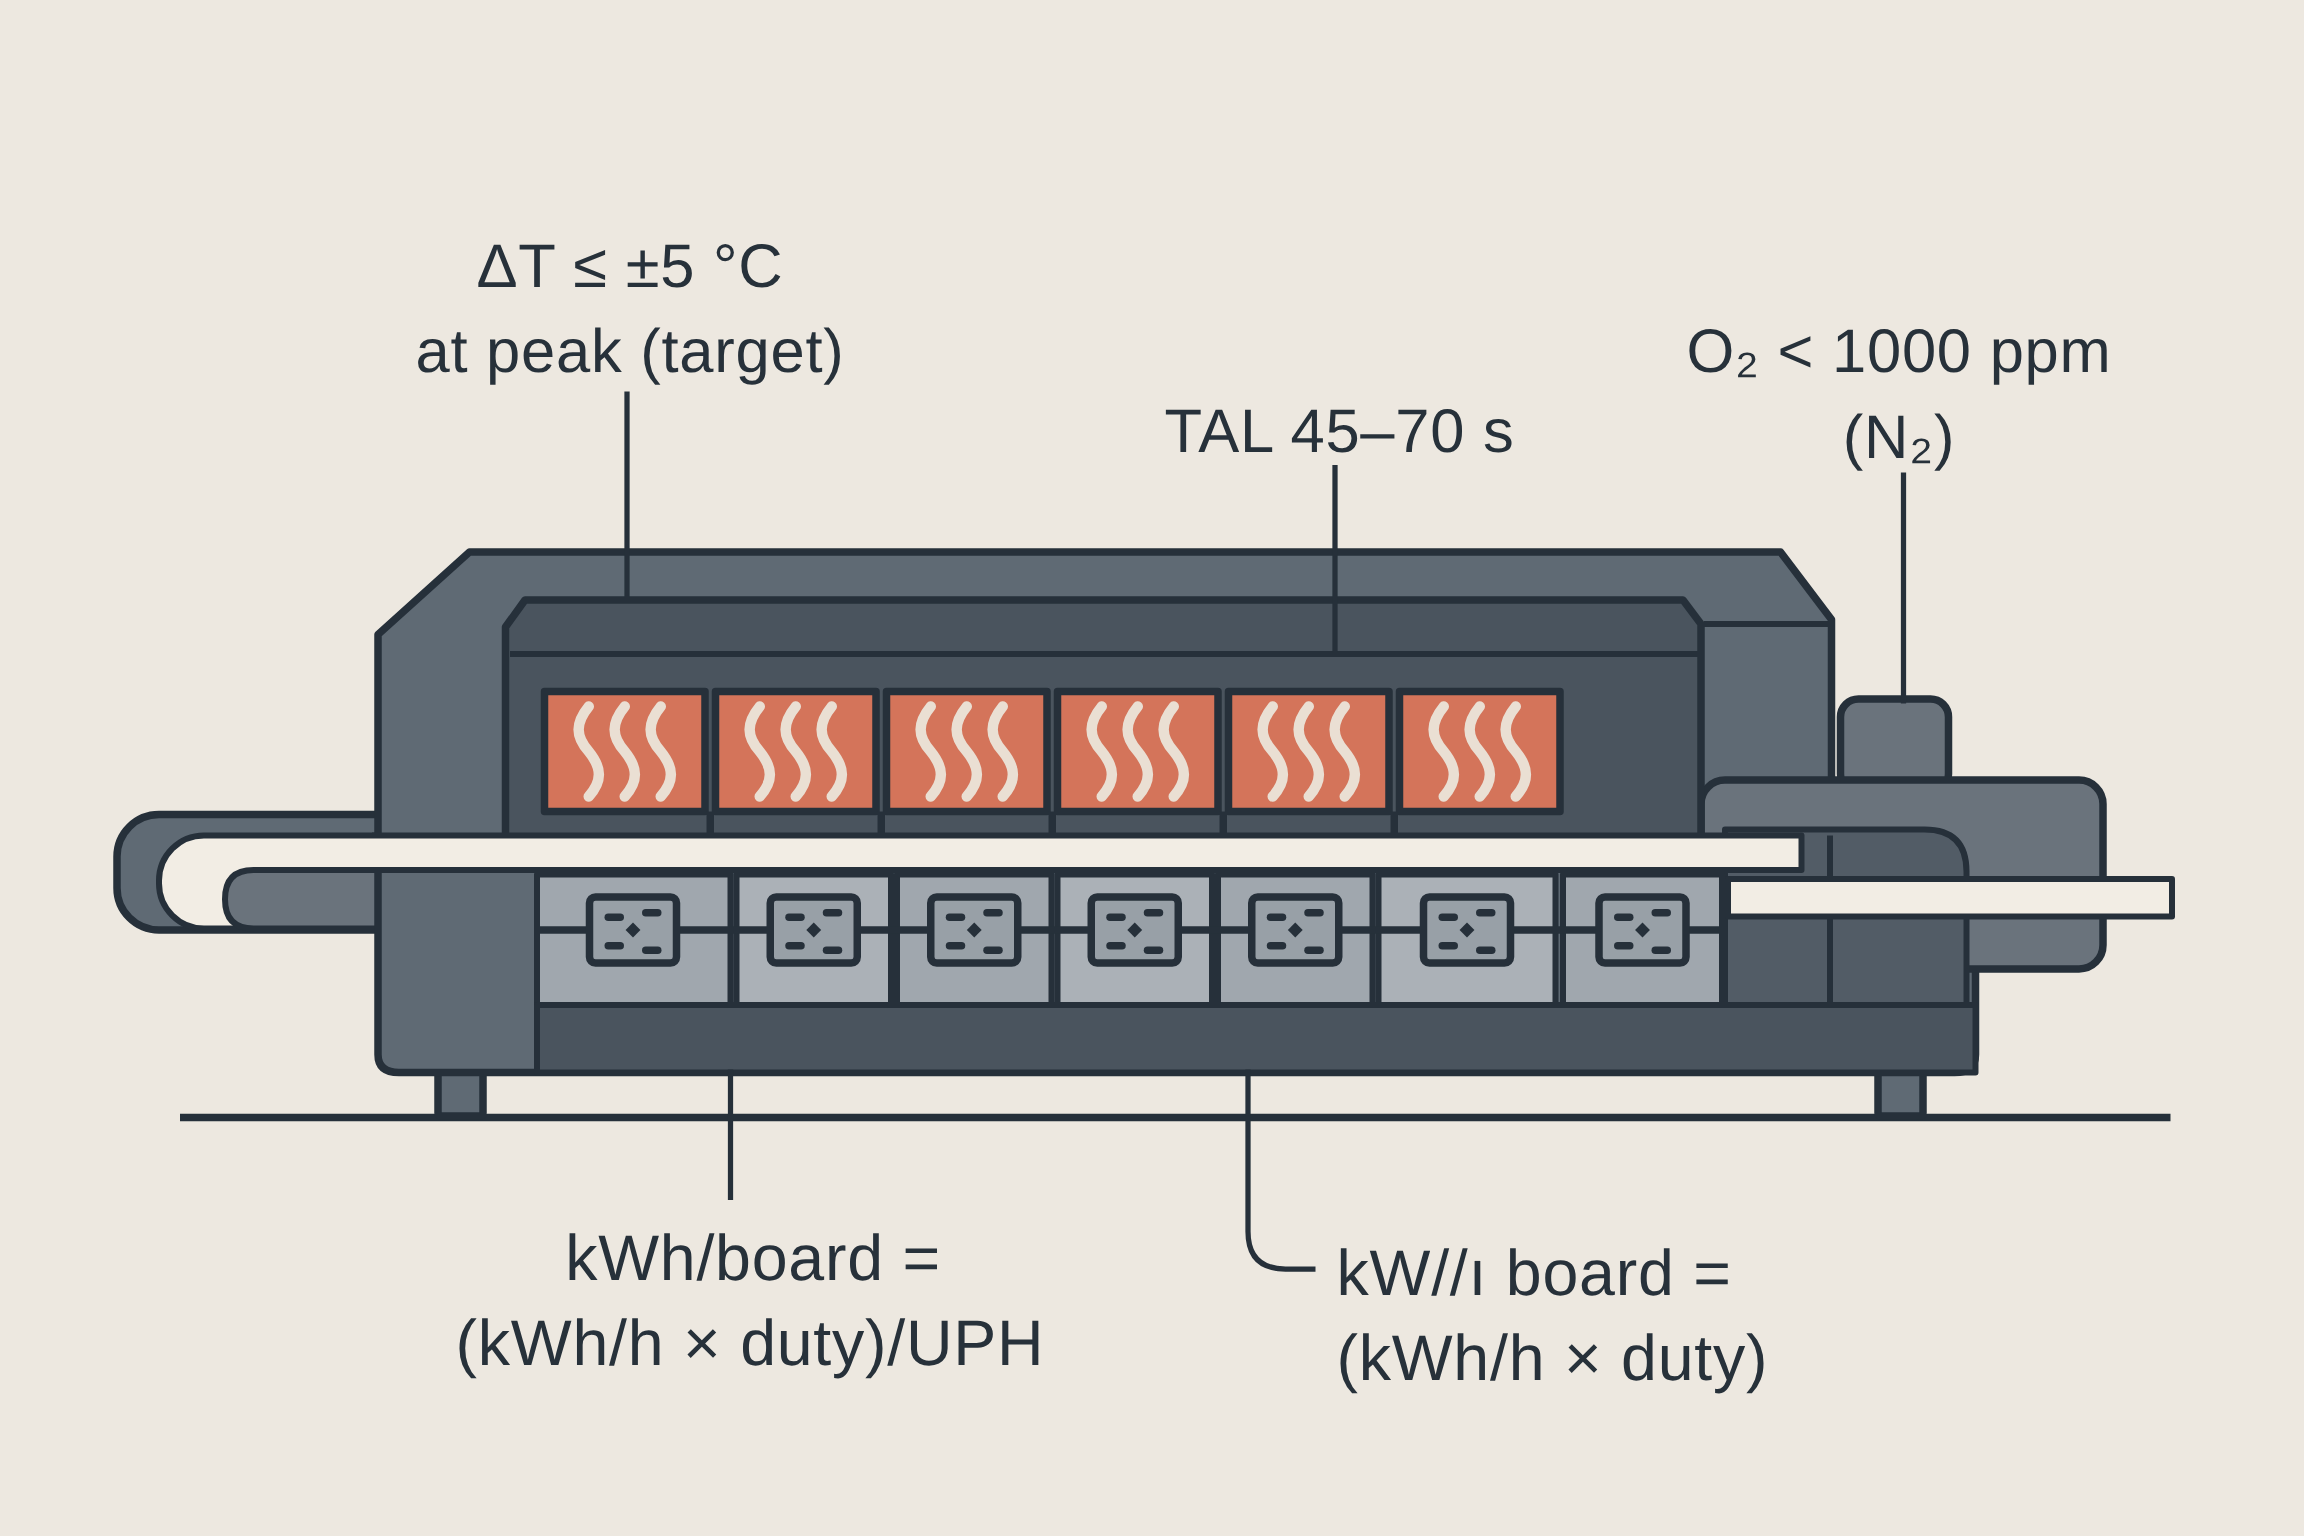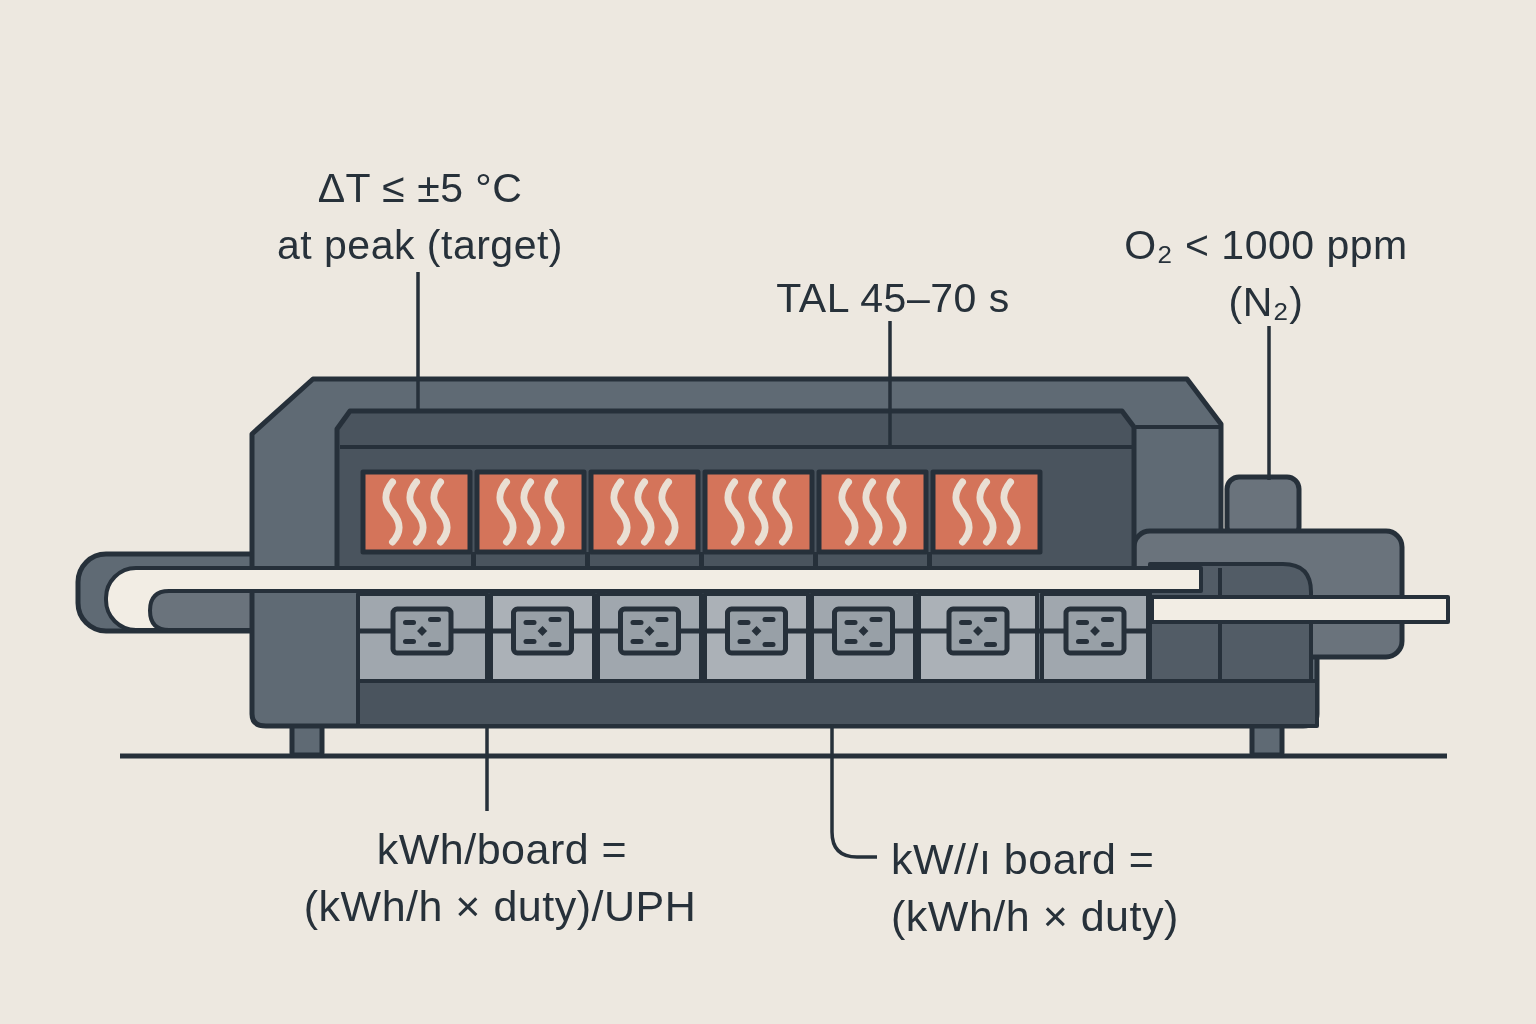--- a/index.html
+++ b/index.html
@@ -1,16 +1,16 @@
 <!DOCTYPE html>
 <html style="--bg: #EDE8E0; --outline: #26303A; --ink: #27313A; --shell: #5F6A74; --shell-light: #6A737C; --lid: #4A545E; --inner: #525C66; --panel-a: #A0A7AE; --panel-b: #ABB1B7; --icon-face: #98A0A7; --heater: #D4745A; --wave: #EADFD3; --belt: #F2EDE4;"><head>
 <meta charset="utf-8">
 <style>
   html,body{margin:0;padding:0;background:var(--bg,#EDE8E0);}
-  .stage{width:1536px;height:1004px;position:relative;margin:14px auto;overflow:hidden;}
+  .stage{width:1536px;height:1004px;position:relative;margin:3px auto;overflow:hidden;}
   svg{display:block;}
   .o{stroke:var(--outline);stroke-width:5;stroke-linejoin:round;}
   .o4{stroke:var(--outline);stroke-width:4;stroke-linejoin:round;}
   .shell{fill:var(--shell);}
   .shell-light{fill:var(--shell-light);}
   .lid{fill:var(--lid);}
   .inner{fill:var(--inner);}
   .heater{fill:var(--heater);}
   .belt{fill:var(--belt);}
   .panel-a{fill:var(--panel-a);}

